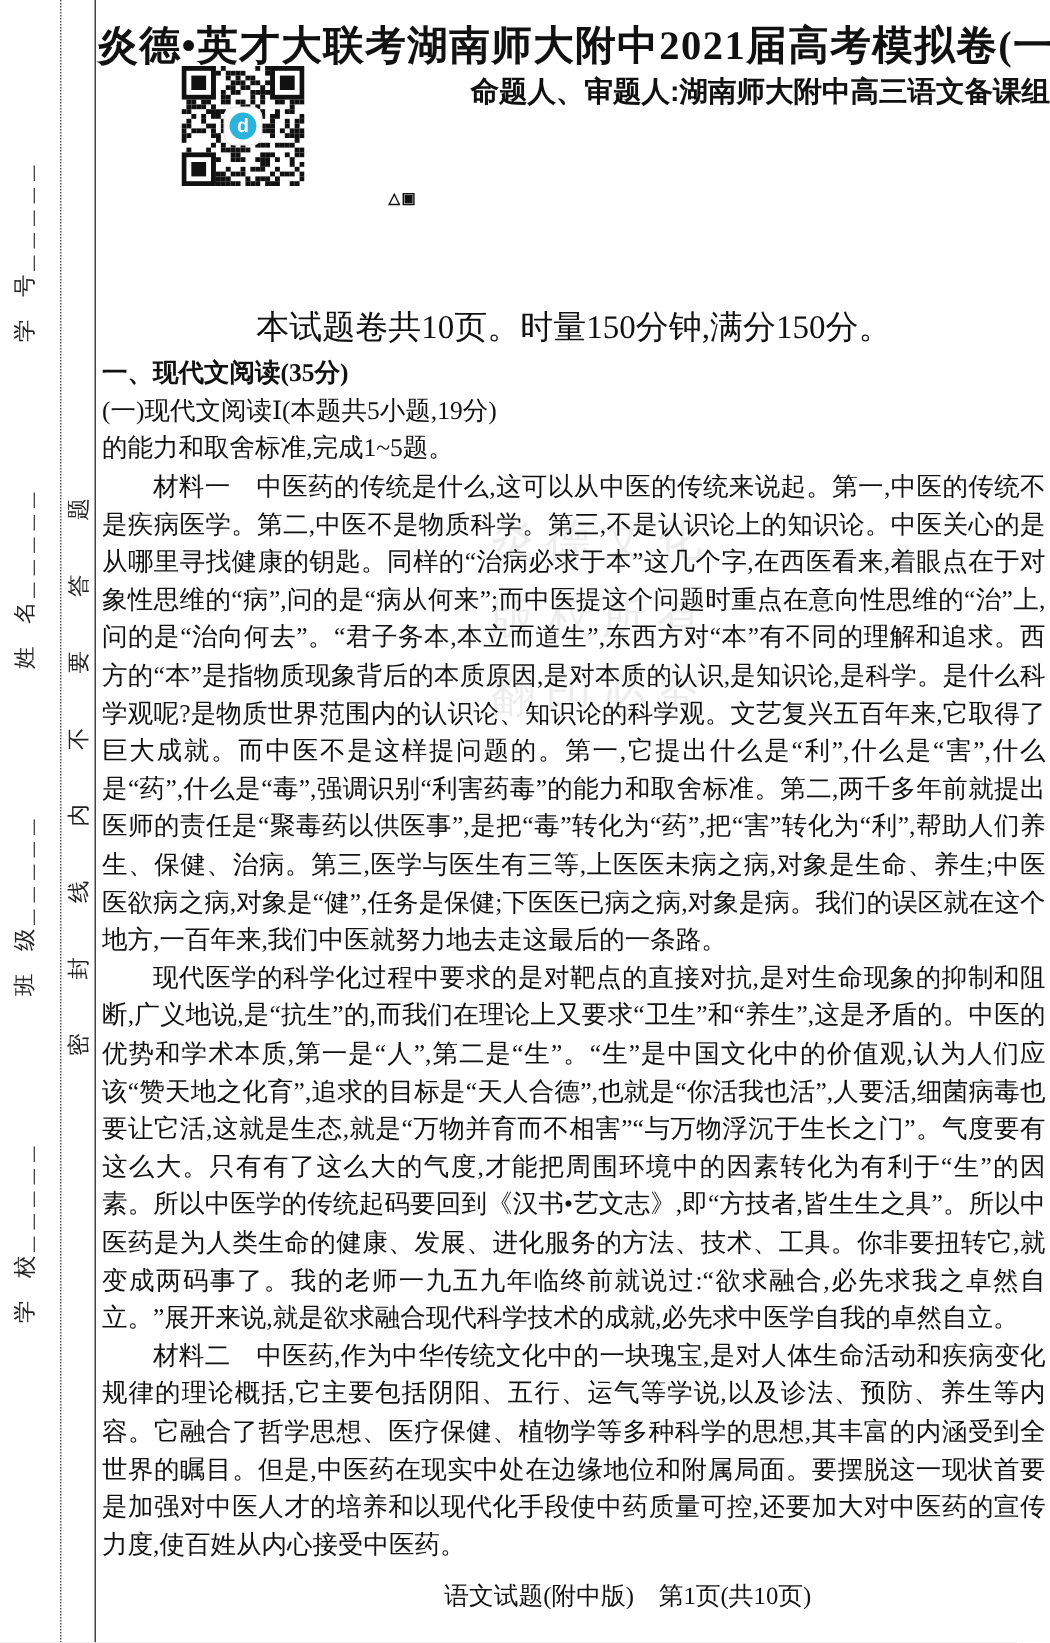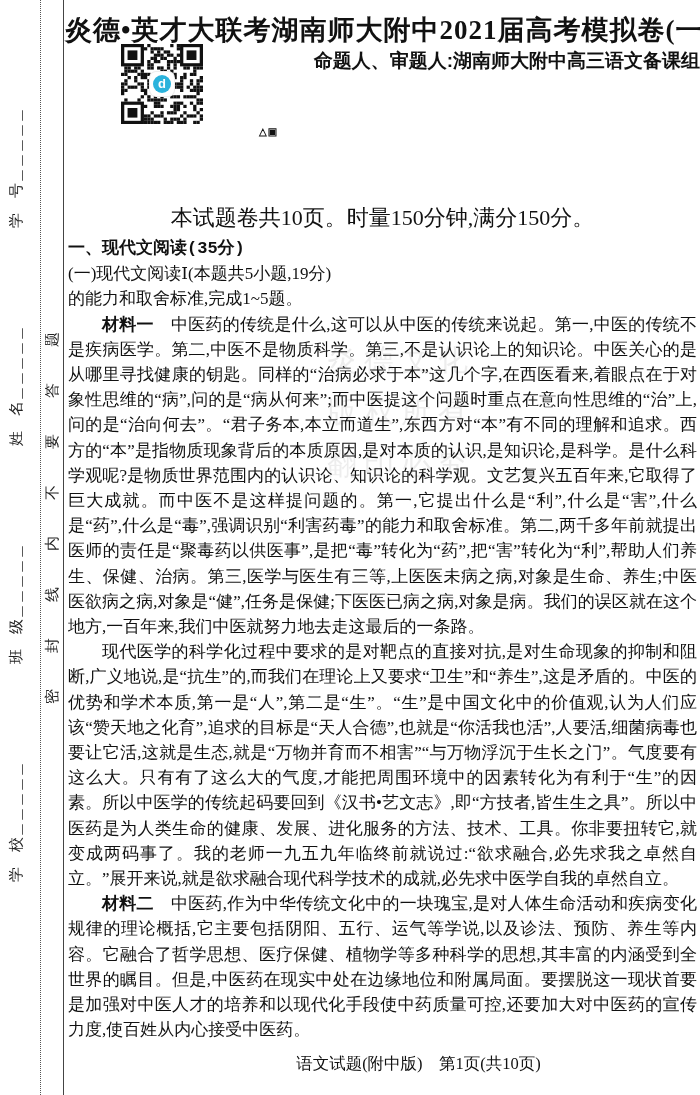--- a/index.html
+++ b/index.html
@@ -62,24 +62,24 @@
   }
   .score-row { position:absolute; left:475px; top:172px; font-size:18px; }
   .score-label { font-weight:bold; font-family:"Liberation Sans",sans-serif; }
   .score-line { display:inline-block; width:98px; height:16px; border-bottom:2px solid #9a9a9a; }
   .info-line { position:absolute; left:0; top:203px; width:635px; text-align:center; font-size:22px; }
   
   .main-zone {
     position:absolute; left:68px; top:236px; width:629px;
     font-size:17px; line-height:25.2px; text-align:justify; text-justify:inter-ideograph;
   }
-  .sec-head { font-family:Liberation Mono, monospace; font-weight:bold; font-size:17px; }
+  .sec-head { font-family:Liberation Serif, serif; font-weight:bold; font-size:17px; }
   .sub-head, .instruction { font-weight:normal; }
   .para { text-indent:2em; margin:0; }
-  .para .lead { font-family:"Liberation Sans","DejaVu Sans",sans-serif; font-weight:bold; }
+  .para .lead { font-family:"Liberation Sans","DejaVu Sans",sans-serif; font-weight:normal; }
   .attribution { text-align:right; font-family:"Liberation Sans","DejaVu Sans",sans-serif; font-weight:bold; }
   
   .footer {
     position:absolute; left:65px; top:1053px; width:635px; text-align:center; font-size:16.5px;margin-left:36px;
   }
 </style>
 </head>
 <body>
 
 <div class="page">

